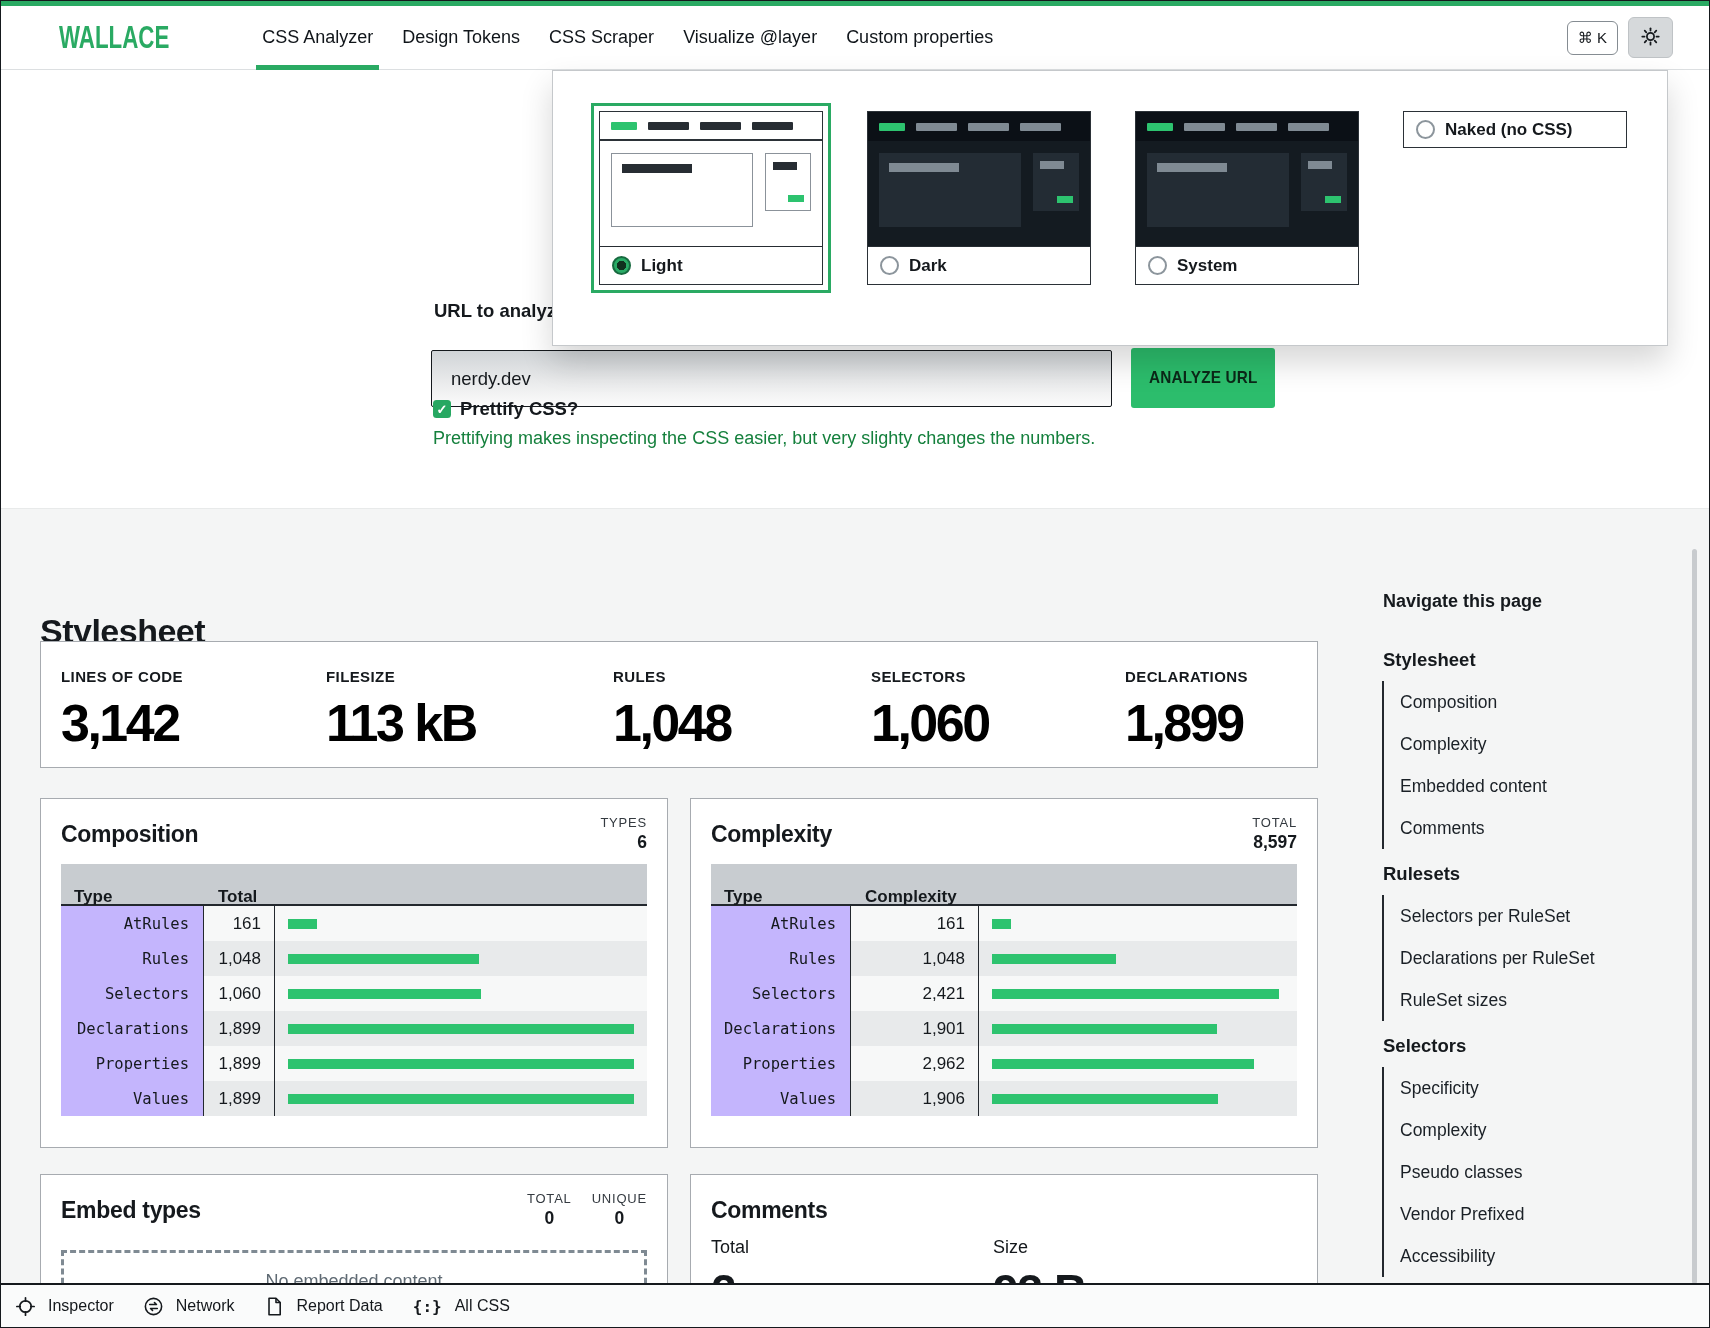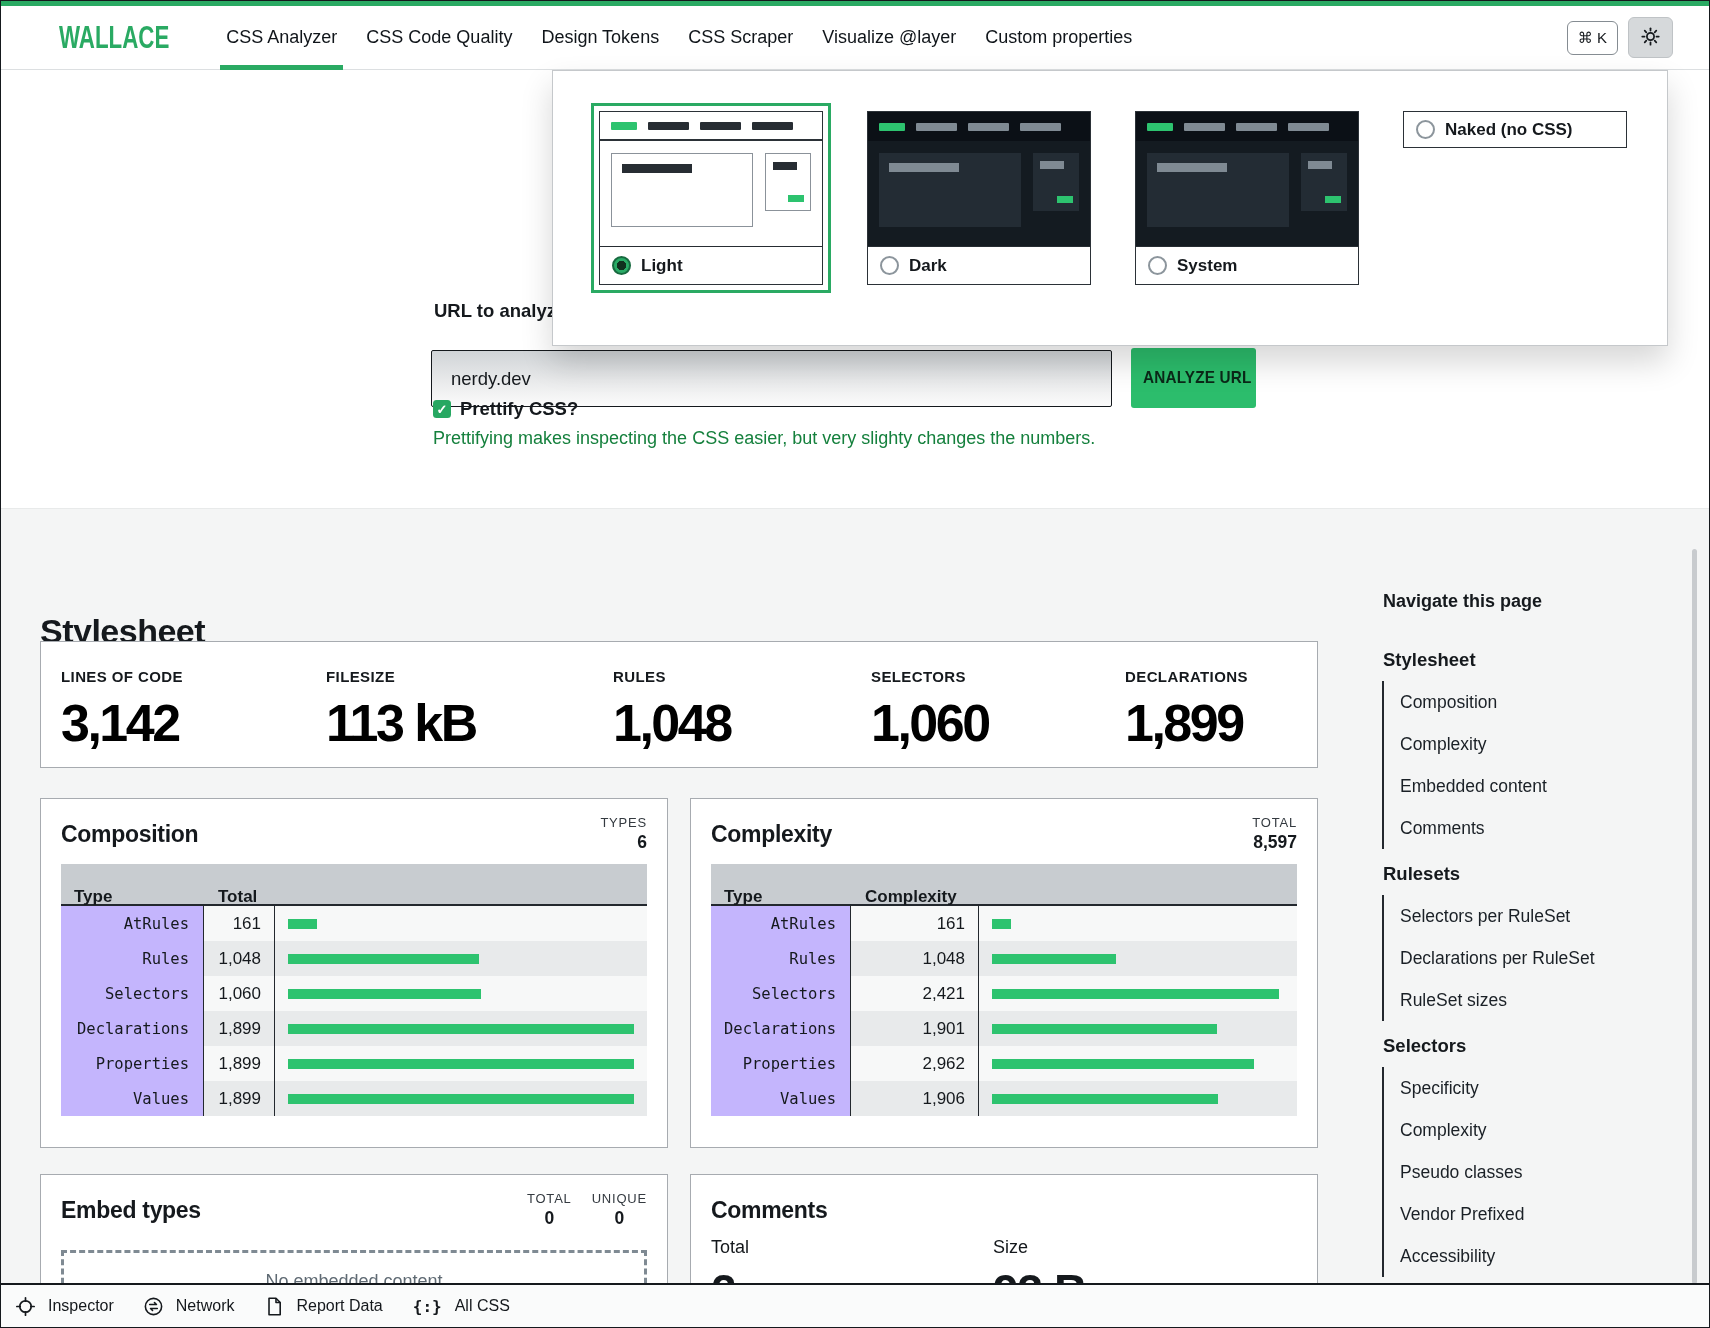--- a/index.html
+++ b/index.html
@@ -6,21 +6,21 @@
   *{box-sizing:border-box;}
   .stage{
     position:relative;width:1710px;height:1328px;background:#fff;overflow:hidden;
     border:1px solid #15191d;
     font-family:"Liberation Sans", sans-serif;color:#15191d;
   }
   
   .top-strip{position:absolute;left:0;top:0;width:100%;height:5px;background:#2aaa63;}
   
   .header{position:absolute;left:0;top:5px;width:100%;height:64px;background:#fff;
-    border-bottom:1px solid #dcdfe1;display:flex;align-items:center;}
+    border-bottom:1px solid #dcdfe1;display:flex;align-items:center;gap:36px;}
   .logo{margin-left:58px;font-size:31px;font-weight:bold;color:#2aaa63;
     letter-spacing:0;transform:scaleX(.72);transform-origin:left center;white-space:nowrap;}
   .nav{display:flex;align-items:center;height:100%;margin-left:12px;gap:25px;}
   .nav-item{position:relative;display:flex;align-items:center;height:100%;padding:0 2px;
     font-size:18px;color:#10151a;text-decoration:none;cursor:pointer;white-space:nowrap;}
   .nav-item.active::after{content:"";position:absolute;left:-4px;right:-4px;bottom:-1px;height:5px;background:#2aaa63;}
   .header-right{margin-left:auto;margin-right:36px;display:flex;align-items:center;gap:10px;}
   .kbd-btn{height:34px;padding:0 10px;border:1px solid #858c92;border-radius:6px;background:#fff;
     font-size:15px;display:flex;align-items:center;color:#15191d;cursor:pointer;}
   .theme-btn{width:45px;height:41px;border:1px solid #bfc3c6;border-radius:6px;background:#d6d9db;
@@ -57,21 +57,21 @@
   .option-row{height:38px;display:flex;align-items:center;gap:10px;padding-left:12px;background:#fff;
     border-top:1.5px solid #262c32;font-size:17px;font-weight:bold;}
   .theme-card.variant-none .option-row{border-top:none;height:35px;}
   .radio{width:19px;height:19px;border-radius:50%;border:2px solid #8c959c;background:#fff;flex:none;}
   .radio.checked{border-color:#17693f;background:radial-gradient(circle,#11301f 0 4.5px,#29ab66 5px 100%);}
   
   .url-label{position:absolute;left:433px;top:299px;font-size:18.5px;font-weight:bold;z-index:1;}
   .url-input{position:absolute;left:430px;top:349px;width:681px;height:57px;border:1.5px solid #15191d;
     border-radius:2px;background:linear-gradient(180deg,#d0d4d7 0%,#e9eaeb 55%,#fbfbfb 100%);
     font-family:"Liberation Sans",sans-serif;font-size:18.5px;color:#15191d;padding:0 0 0 19px;outline:none;}
-  .analyze-btn{position:absolute;left:1130px;top:347px;width:125px;height:60px;background:#2cbd6c;
+  .analyze-btn{position:absolute;left:1130px;top:347px;width:144px;height:60px;background:#2cbd6c;
     border:none;border-radius:3px;color:#0b2818;font-family:"Liberation Sans",sans-serif;
     font-weight:bold;font-size:17px;letter-spacing:.2px;cursor:pointer;}
   .analyze-btn span{display:inline-block;transform:scaleX(.9);white-space:nowrap;}
   .prettify-row{position:absolute;left:432px;top:397px;display:flex;align-items:center;gap:9px;}
   .checkbox{width:18px;height:18px;border-radius:3.5px;background:#27a862;display:flex;
     align-items:center;justify-content:center;color:#fff;font-size:13px;font-weight:bold;cursor:pointer;}
   .prettify-label{font-size:18.5px;font-weight:bold;}
   .prettify-note{position:absolute;left:432px;top:427px;font-size:18px;color:#15803d;}
   
   .results{position:absolute;left:0;top:507px;width:100%;height:821px;background:#f4f5f5;border-top:1px solid #e8eaea;}
@@ -138,21 +138,20 @@
 </head>
 <body>
 
 <div class="stage">
   <div class="top-strip"></div>
 
   <div class="header">
     <div class="logo">WALLACE</div>
     <nav class="nav" id="nav-list">
         <a class="nav-item active">CSS Analyzer</a>
-        <a class="nav-item">CSS Code Quality</a>
         <a class="nav-item">Design Tokens</a>
         <a class="nav-item">CSS Scraper</a>
         <a class="nav-item">Visualize @layer</a>
         <a class="nav-item">Custom properties</a>
       </nav>
     <div class="header-right">
       <button class="kbd-btn">⌘ K</button>
       <button class="theme-btn">
         <span>
           <svg width="21" height="21" viewBox="0 0 24 24" fill="none" stroke="#15191d" stroke-width="2" stroke-linecap="round">

